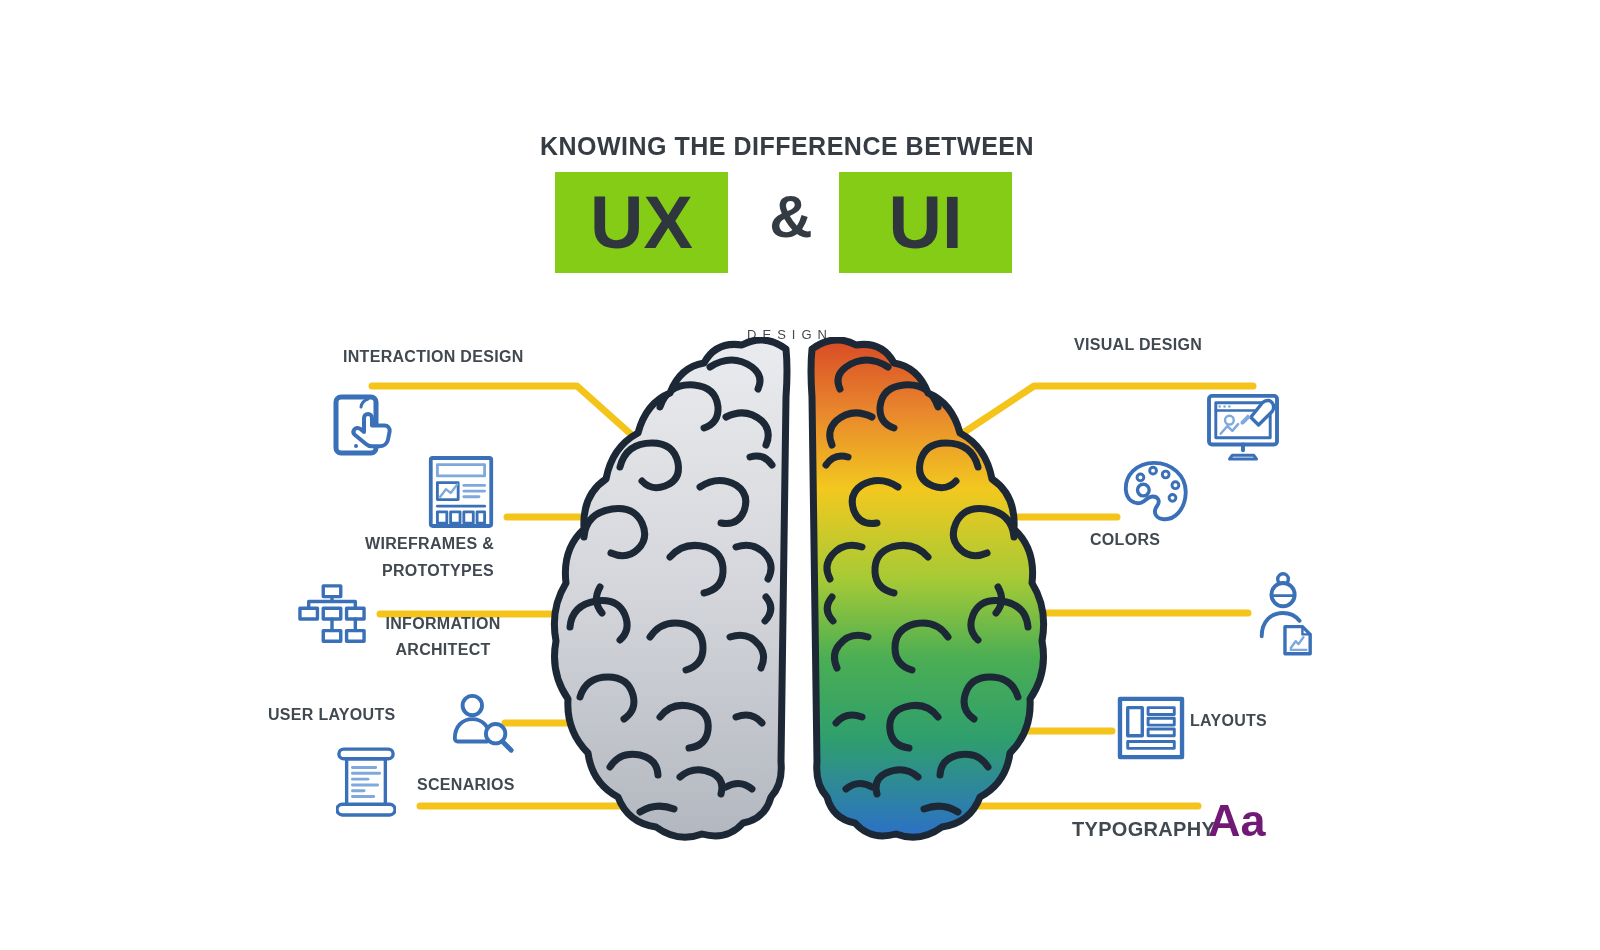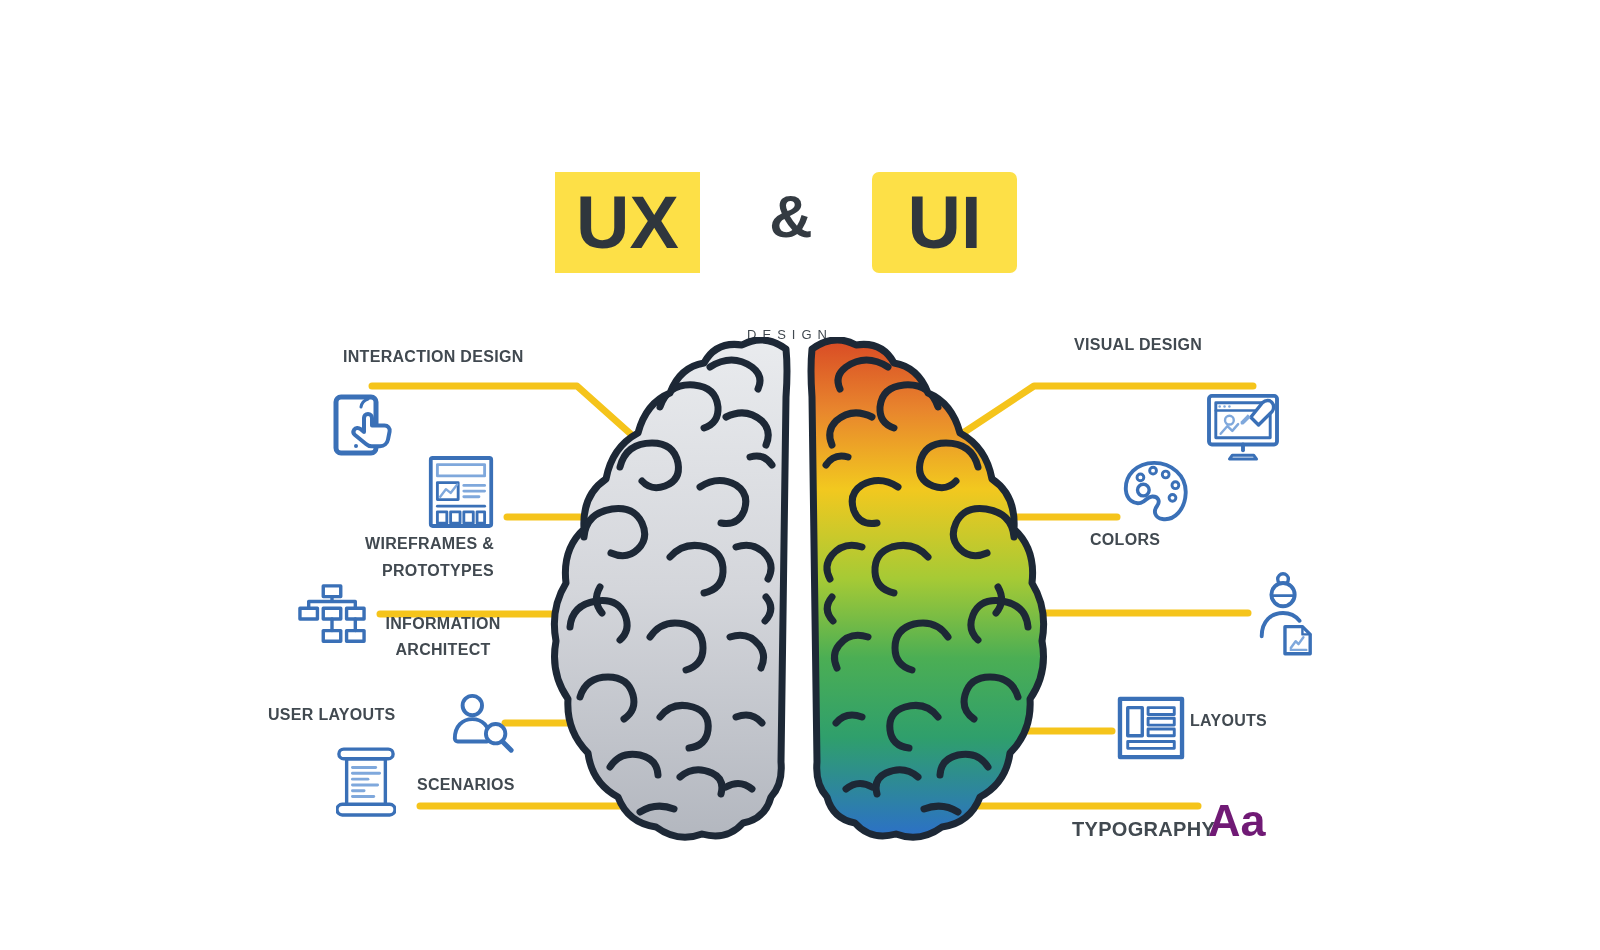--- a/index.html
+++ b/index.html
@@ -9,25 +9,25 @@
     --txt:#414950;
     --title:#353C44;
     --outline:#1D2836;
   }
   html,body{margin:0;padding:0;background:#fff;}
   .canvas{position:relative;width:1600px;height:950px;background:#fff;overflow:hidden;
           font-family:"Liberation Sans",sans-serif;}
   
   .kicker{position:absolute;left:787px;top:132px;transform:translateX(-50%);
           font-size:25px;font-weight:bold;letter-spacing:.5px;color:var(--title);white-space:nowrap;}
-  .badge{position:absolute;top:172px;width:145px;height:101px;background:#fde047;
+  .badge{position:absolute;top:172px;width:173px;height:101px;background:#84cc16;
          display:flex;align-items:center;justify-content:center;
          font-size:74px;font-weight:bold;color:#2F363D;}
   .badge.ux{left:555px;}
-  .badge.ui{left:872px;border-radius:7px;}
+  .badge.ui{left:839px;}
   .amp{position:absolute;left:791px;top:182px;transform:translateX(-50%);
        font-size:60px;font-weight:bold;color:#343B42;}
   .design{position:absolute;left:790px;top:281px;transform:translateX(-50%);
           font-size:13px;font-weight:normal;letter-spacing:6px;color:var(--txt);white-space:nowrap;margin-top:46px;}
   
   svg.connectors{position:absolute;left:0;top:0;z-index:1;}
   svg.brain{position:absolute;left:540px;top:337px;z-index:2;}
   .ic{position:absolute;z-index:3;}
   .ic svg{display:block;width:100%;height:100%;}
   .lbl{position:absolute;z-index:3;font-size:16px;font-weight:bold;letter-spacing:.3px;
@@ -36,20 +36,21 @@
   .lbl.right{text-align:right;}
   .lbl.center{text-align:center;}
   .aa{position:absolute;z-index:3;font-size:45px;font-weight:bold;color:#701a75;}
   .typo{font-size:20px;}
 </style>
 </head>
 <body>
 
 <div class="canvas">
 
+  <div class="kicker">KNOWING THE DIFFERENCE BETWEEN</div>
   <div class="badge ux">UX</div>
   <div class="amp">&amp;</div>
   <div class="badge ui">UI</div>
   <div class="design">DESIGN</div>
 
   <svg class="connectors" width="1600" height="950" viewBox="0 0 1600 950">
     <g stroke="#F5C41B" stroke-width="7" fill="none" stroke-linecap="round" stroke-linejoin="round">
       <path d="M372 386 L577 386 L662 462"></path>
       <path d="M507 517 L600 517"></path>
       <path d="M380 614 L585 614"></path>

